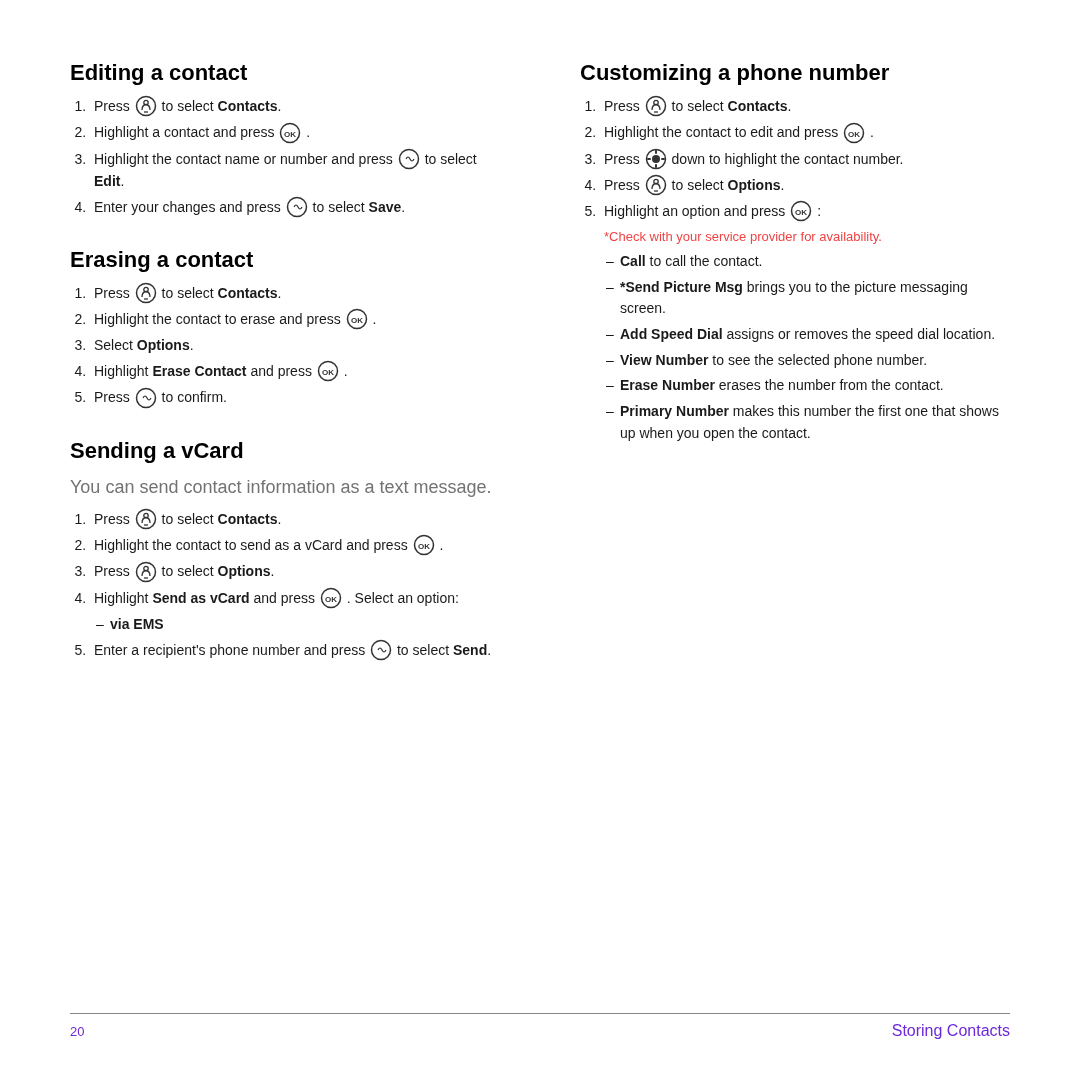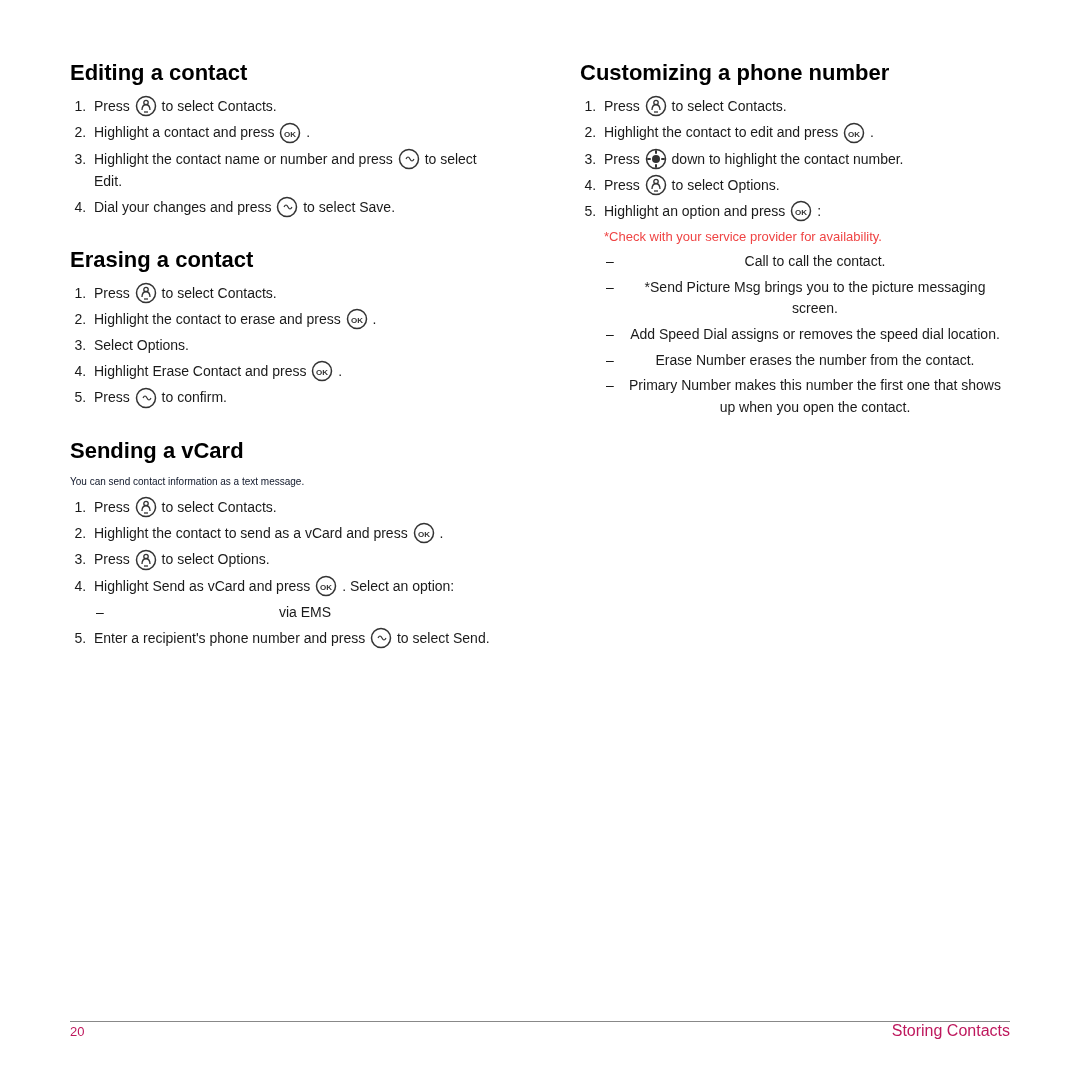--- a/index.html
+++ b/index.html
@@ -36,43 +36,42 @@
     .section {
       margin-bottom: 28px;
     }
     .section-title {
       font-size: 22px;
       font-weight: bold;
       margin-bottom: 10px;
       color: #000;
     }
     .section-intro {
-      font-size: 10px;
+      font-size: 18px;
       margin-bottom: 8px;
-      color: #0f172a;
+      color: #737373;
       line-height: 1.5;
     }
     ol {
       padding-left: 20px;
       margin: 0;
     }
     ol li {
       font-size: 14px;
       line-height: 1.55;
       margin-bottom: 4px;
       padding-left: 4px;
     }
     b, strong {
-      font-weight: normal;
+      font-weight: bold;
     }
     .sub-list {
       list-style: none;
       padding-left: 16px;
       margin-top: 4px;
-      text-align: center;
     }
     .sub-list li {
       font-size: 14px;
       line-height: 1.55;
       margin-bottom: 4px;
       padding-left: 0;
       position: relative;
     }
     .sub-list li::before {
       content: '–';
@@ -126,26 +125,26 @@
       width: 22px;
       height: 22px;
       vertical-align: middle;
       margin: 0 1px;
       position: relative;
       top: -1px;
     }
     .footer-bar {
       border-top: 1px solid #888;
       margin-top: 27px;
-      padding-top: 0;
+      padding-top: 8px;
       display: flex;
       justify-content: space-between;
       align-items: center;
       font-size: 13px;
-      color: #be185d;
+      color: #6d28d9;
     }
     .page-num {
       font-size: 13px;
     }
     .footer-label {
       font-size: 16px;
     }
 
     
     svg.contacts-btn {
@@ -198,21 +197,21 @@
             <span>Highlight the contact name or number and press </span>
             <span class="icon-select">
               <svg viewBox="0 0 22 22" class="select-btn" xmlns="http://www.w3.org/2000/svg">
                 <circle cx="11" cy="11" r="9.5" fill="none" stroke="#333" stroke-width="1.5"></circle>
                 <path d="M8 11 Q10 7 12 11 Q14 15 16 11" fill="none" stroke="#333" stroke-width="1.2"></path>
               </svg>
             </span>
             <span> to select <b>Edit</b>.</span>
           </li>
           <li>
-            <span>Dial your changes and press </span>
+            <span>Enter your changes and press </span>
             <span class="icon-select">
               <svg viewBox="0 0 22 22" class="select-btn" xmlns="http://www.w3.org/2000/svg">
                 <circle cx="11" cy="11" r="9.5" fill="none" stroke="#333" stroke-width="1.5"></circle>
                 <path d="M8 11 Q10 7 12 11 Q14 15 16 11" fill="none" stroke="#333" stroke-width="1.2"></path>
               </svg>
             </span>
             <span> to select <b>Save</b>.</span>
           </li>
         </ol>
       </div>
@@ -394,20 +393,21 @@
                 <circle cx="11" cy="11" r="9.5" fill="none" stroke="#333" stroke-width="1.5"></circle>
                 <text x="11" y="15" text-anchor="middle" font-size="8" font-weight="bold" fill="#333" font-family="Arial">OK</text>
               </svg>
             </span>
             <span> :</span>
             <div class="asterisk-note">*Check with your service provider for availability.</div>
             <ul class="sub-list">
               <li><b>Call</b> to call the contact.</li>
               <li><b>*Send Picture Msg</b> brings you to the picture messaging screen.</li>
               <li><b>Add Speed Dial</b> assigns or removes the speed dial location.</li>
+              <li><b>View Number</b> to see the selected phone number.</li>
               <li><b>Erase Number</b> erases the number from the contact.</li>
               <li><b>Primary Number</b> makes this number the first one that shows up when you open the contact.</li>
             </ul>
           </li>
         </ol>
       </div>
 
     </div>
   </div>
 

